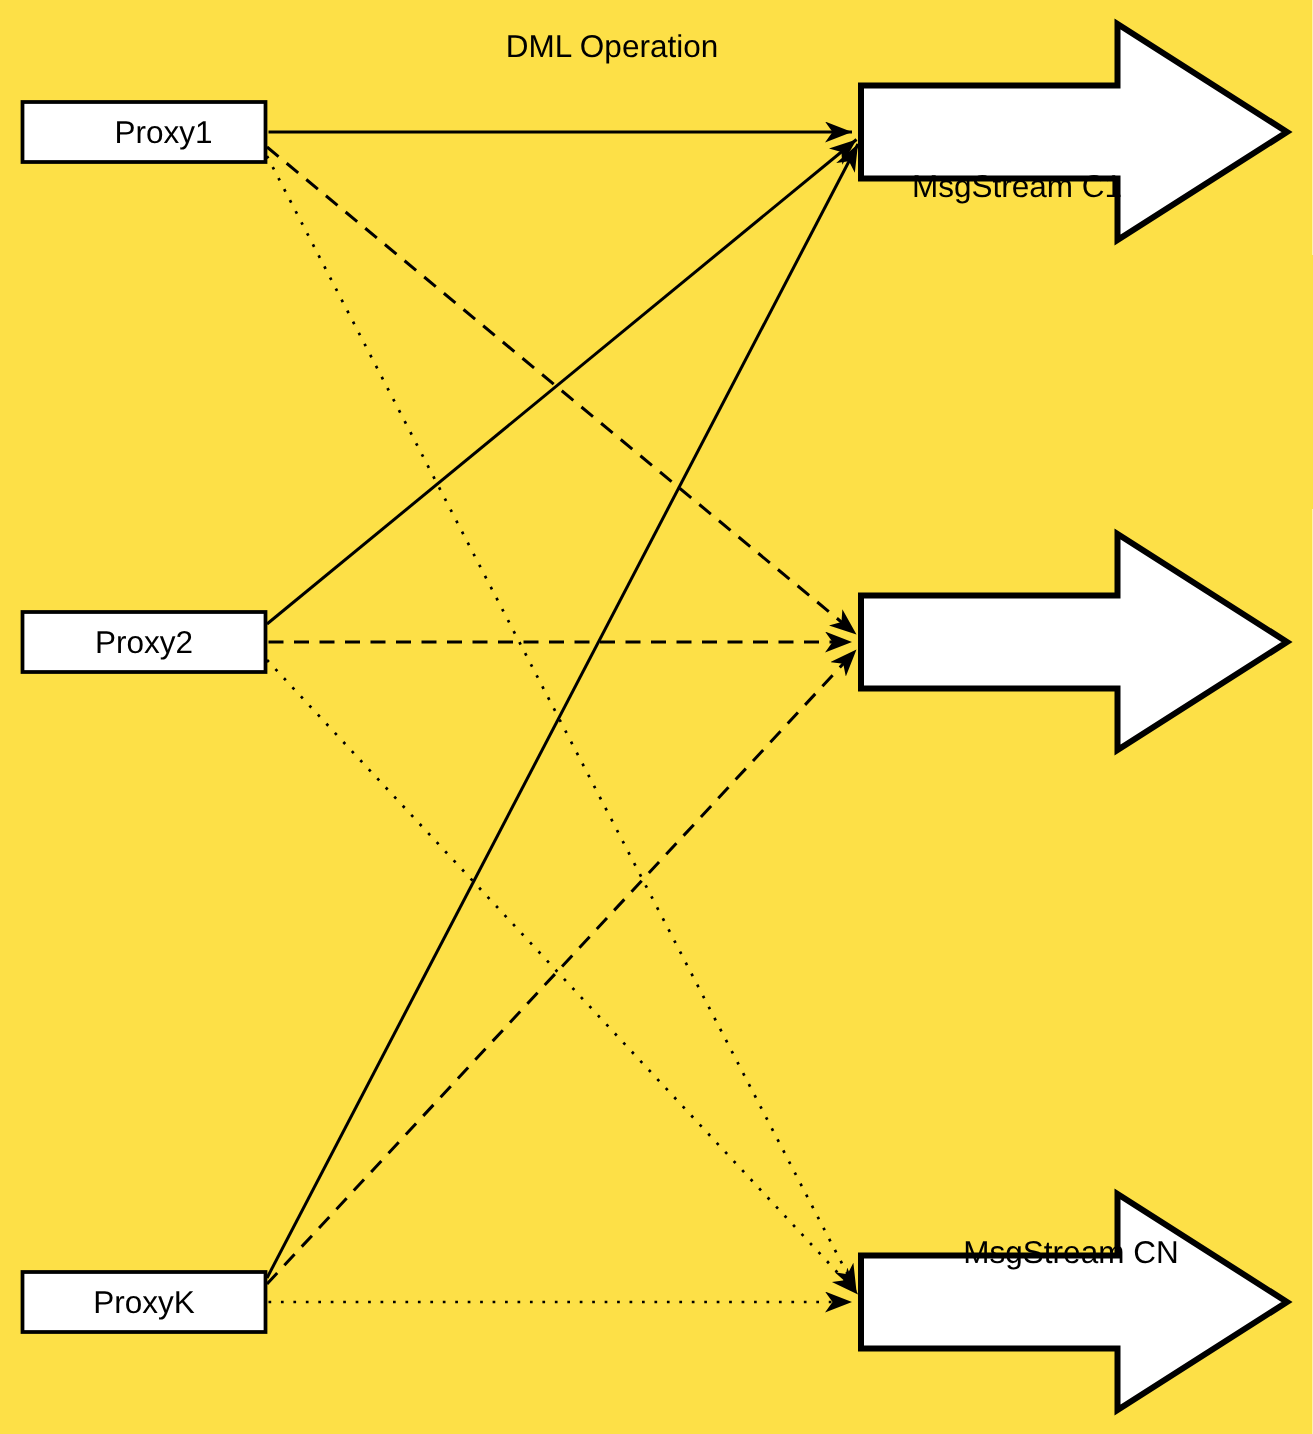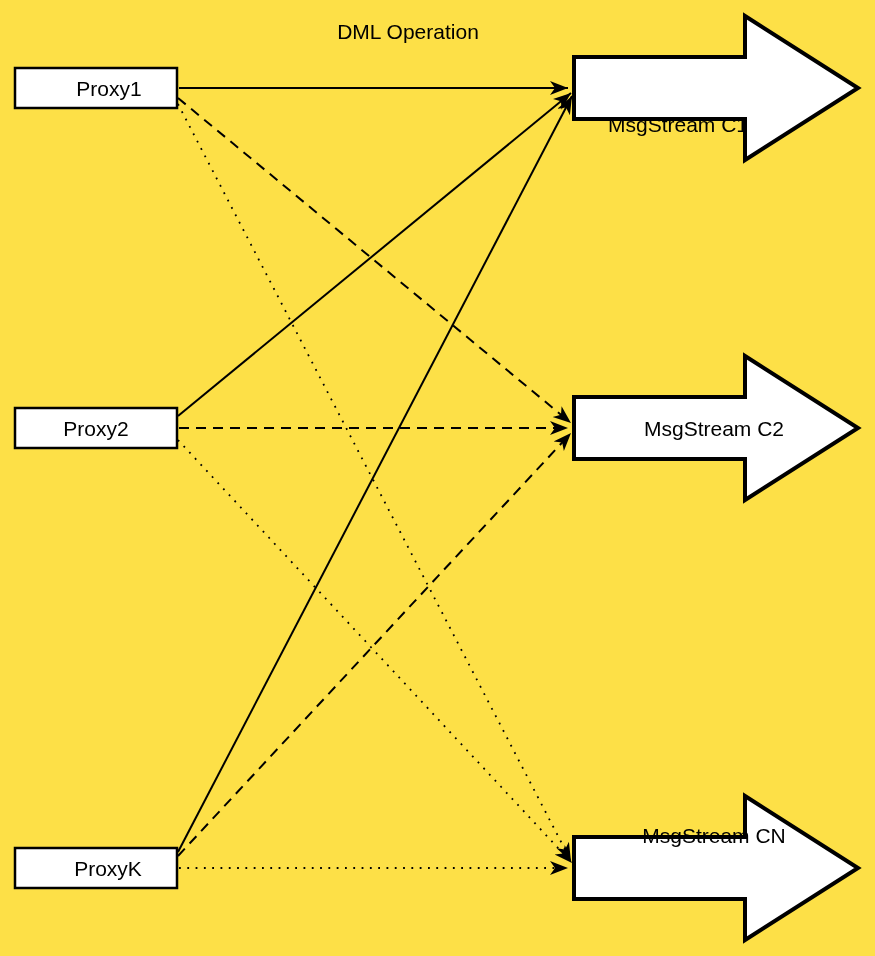--- a/index.html
+++ b/index.html
@@ -89,19 +89,18 @@
     <polygon class="stream-arrow" points="574,397 745,397 745,356 858,428 745,500 745,459 574,459"></polygon>
     <polygon class="stream-arrow" points="574,837 745,837 745,796 858,868 745,940 745,899 574,899"></polygon>
   </svg>
 
   <div class="label title" style="left:408px; top:20px;">
     <div>DML Operation</div>
   </div>
 
   <div class="label node-label" style="left:109px; top:89px;">Proxy1</div>
   <div class="label node-label" style="left:96px; top:429px;">Proxy2</div>
-  <div class="label node-label" style="left:108px; top:869px;">ProxyK</div>
+  <div class="label node-label" style="left:96px; top:869px;">ProxyK</div>
 
   <div class="label node-label" style="left:678px; top:89px;margin-top:36px;">MsgStream C1</div>
-  <div class="label node-label" style="left:714px; top:429px;">MsgStream C2</div>
   <div class="label node-label" style="left:714px; top:836px;">MsgStream CN</div>
 
 </div>
 
 </body></html>

